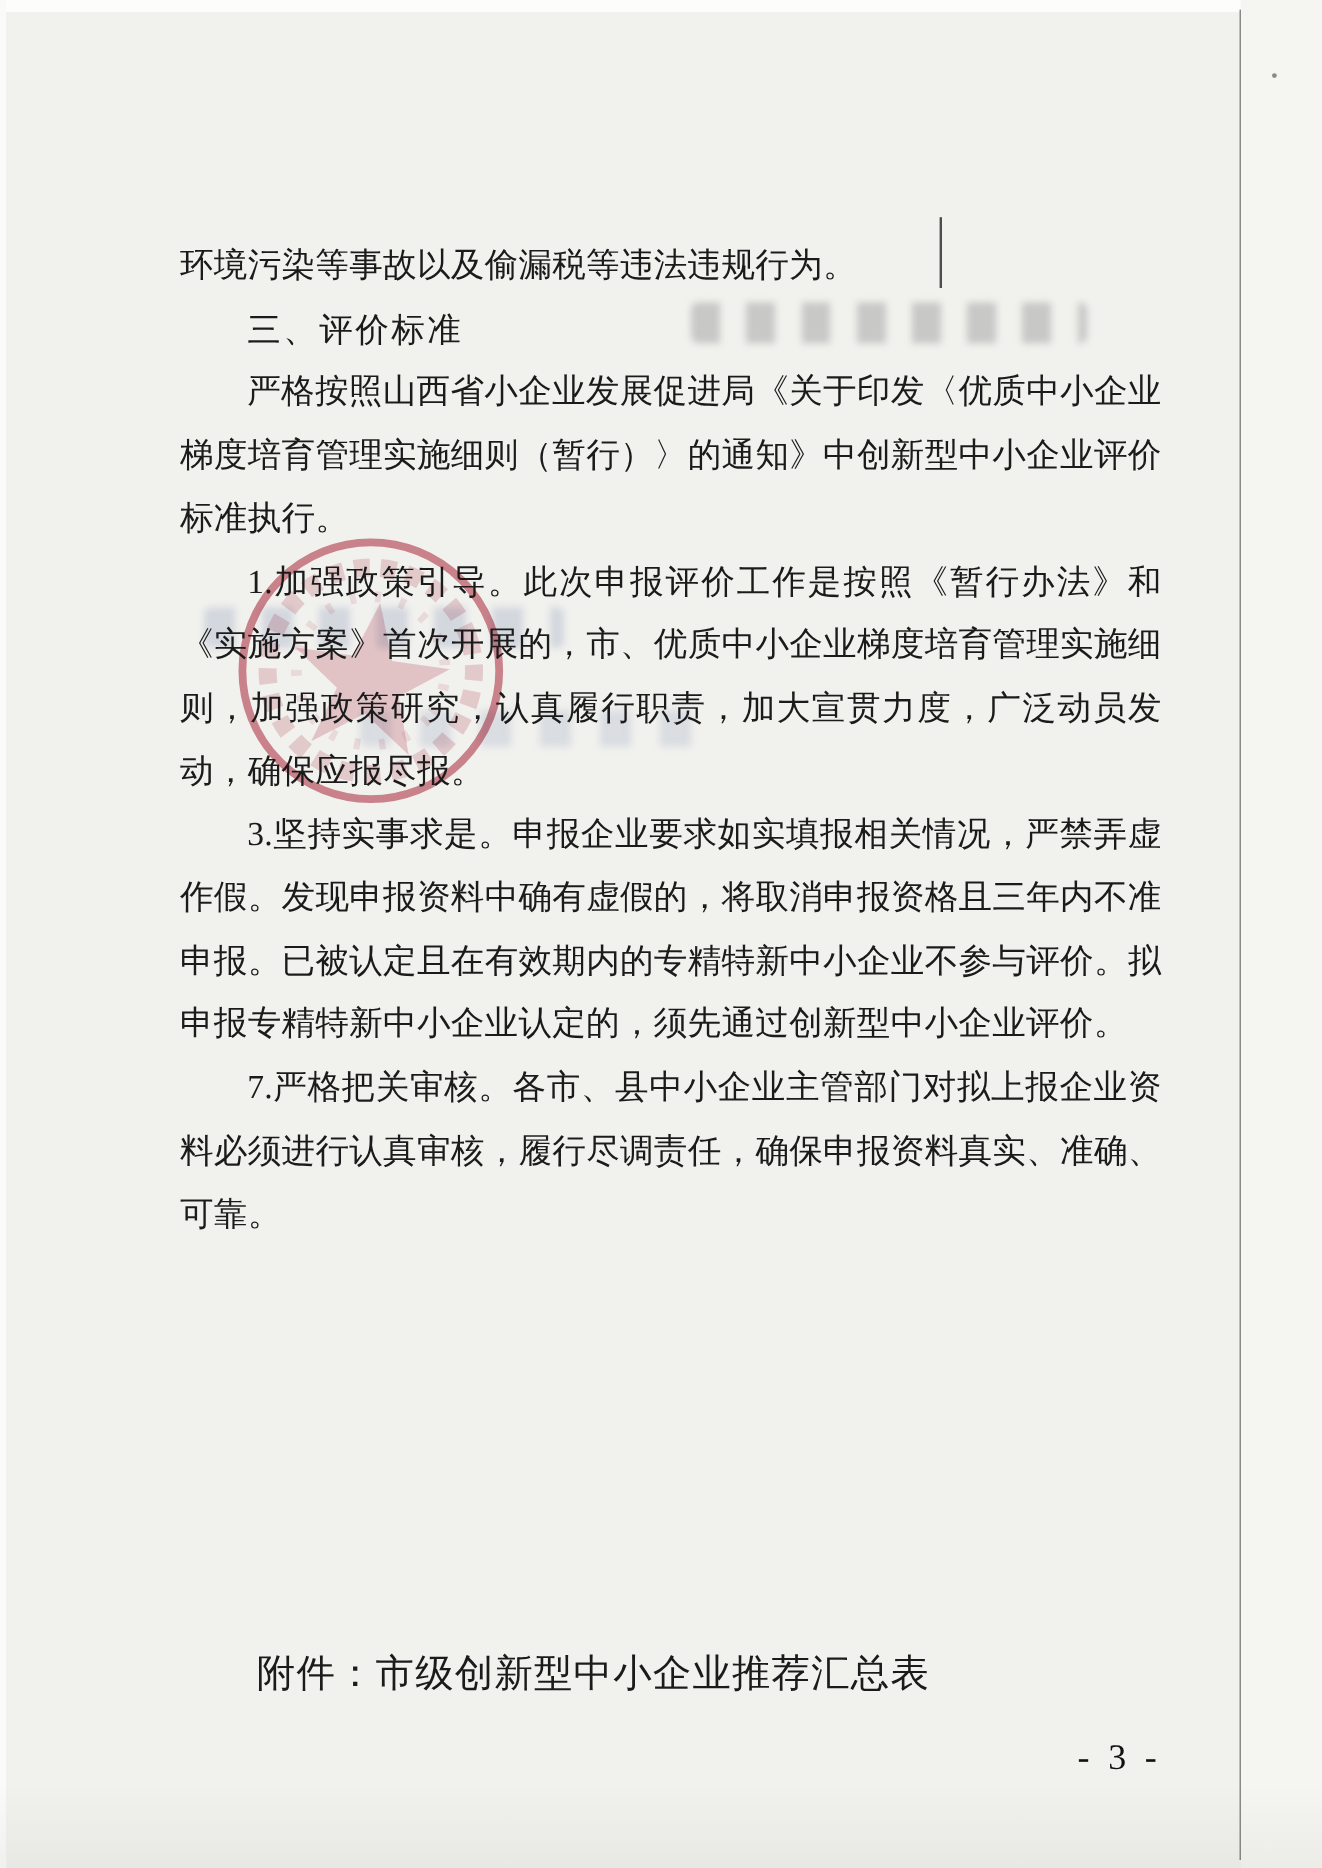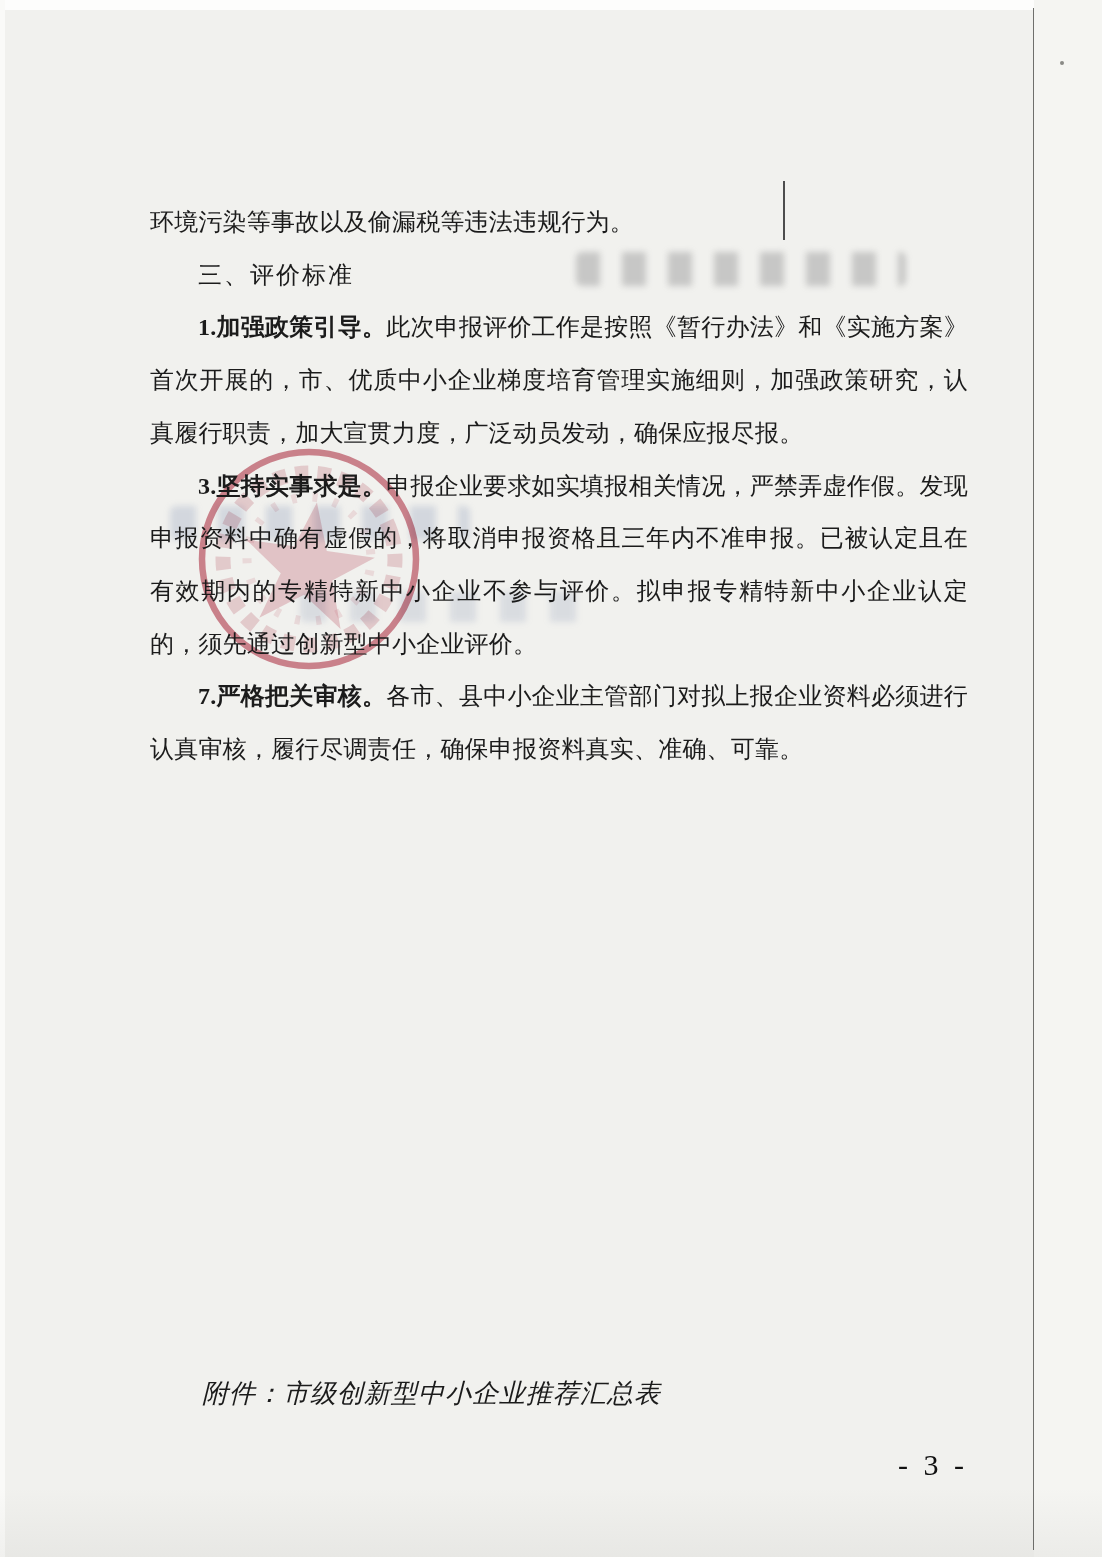--- a/index.html
+++ b/index.html
@@ -17,37 +17,37 @@
   .right-zone{position:absolute;left:1034px;top:0;width:68px;height:1557px;background:#f5f5f2;}
   .bottom-shade{position:absolute;left:0;bottom:0;width:1102px;height:70px;
     background:linear-gradient(to bottom,rgba(0,0,0,0),rgba(60,60,55,0.05));}
   .scan-line-right{position:absolute;left:1033px;top:8px;width:1px;height:1542px;background:#6f6f6c;}
   .scan-artifact-line{position:absolute;left:783px;top:181px;width:2px;height:59px;background:#4d4d4d;}
   .scan-dot{position:absolute;left:1060px;top:61px;width:4px;height:4px;border-radius:50%;background:#8a8a86;}
 
   
   .body-text{
     position:absolute;left:150px;top:196px;width:818px;
-    font-size:24px;line-height:52.7px;
+    font-size:28px;line-height:52.7px;
     text-align:justify;text-justify:inter-ideograph;
     letter-spacing:0.2px;
   }
   .body-text p{margin:0;padding:0;}
   .para{text-indent:2em;}
   .cont{text-indent:0;}
   .heading{
     text-indent:2em;font-weight:400;
     font-family:"Liberation Sans","DejaVu Sans",sans-serif;
     letter-spacing:2px;
   }
-  .lead{font-weight:700;}
+  .lead{font-weight:400;}
 
   .attachment-line{
     position:absolute;left:150px;top:1368px;width:818px;
-    font-size:26px;line-height:52.7px;text-indent:2em;letter-spacing:1px;font-style:italic;
+    font-size:32px;line-height:52.7px;text-indent:2em;letter-spacing:1px;
   }
   .page-number{
     position:absolute;right:134px;top:1448px;
     font-size:30px;letter-spacing:4px;color:#111;
   }
 
   
   .seal{
     position:absolute;left:194px;top:444px;width:230px;height:230px;
     mix-blend-mode:multiply;opacity:0.88;filter:blur(0.4px);
@@ -88,20 +88,21 @@
   <svg class="seal" viewBox="0 0 230 230">
     <circle cx="115" cy="115" r="107" fill="none" stroke="#bf4a5c" stroke-width="6.5" opacity="0.75"></circle>
     <circle cx="115" cy="115" r="86" fill="none" stroke="#bf4a5c" stroke-width="15" stroke-dasharray="13 9" opacity="0.26" transform="rotate(-18 115 115)"></circle>
     <circle cx="115" cy="115" r="62" fill="none" stroke="#bf4a5c" stroke-width="9" stroke-dasharray="5 16" opacity="0.16" transform="rotate(40 115 115)"></circle>
     <polygon points="115,58 131.5,104.5 180,104.5 141,133 156,180 115,151 74,180 89,133 50,104.5 98.5,104.5" fill="#bf4a5c" opacity="0.30" transform="rotate(8 115 115)"></polygon>
   </svg>
 
   <section class="body-text">
     <p class="cont">环境污染等事故以及偷漏税等违法违规行为。</p>
     <p class="heading">三、评价标准</p>
+    <p class="para">严格按照山西省小企业发展促进局《关于印发〈优质中小企业梯度培育管理实施细则（暂行）〉的通知》中创新型中小企业评价标准执行。</p>
     <p class="para"><b class="lead">1.加强政策引导。</b><span>此次申报评价工作是按照《暂行办法》和《实施方案》首次开展的，市、优质中小企业梯度培育管理实施细则，加强政策研究，认真履行职责，加大宣贯力度，广泛动员发动，确保应报尽报。</span></p>
     <p class="para"><b class="lead">3.坚持实事求是。</b><span>申报企业要求如实填报相关情况，严禁弄虚作假。发现申报资料中确有虚假的，将取消申报资格且三年内不准申报。已被认定且在有效期内的专精特新中小企业不参与评价。拟申报专精特新中小企业认定的，须先通过创新型中小企业评价。</span></p>
     <p class="para"><b class="lead">7.严格把关审核。</b><span>各市、县中小企业主管部门对拟上报企业资料必须进行认真审核，履行尽调责任，确保申报资料真实、准确、可靠。</span></p>
   </section>
 
   <div class="attachment-line">附件：市级创新型中小企业推荐汇总表</div>
 
   <div class="page-number">- 3 -</div>
 
   <div class="bottom-shade"></div>

